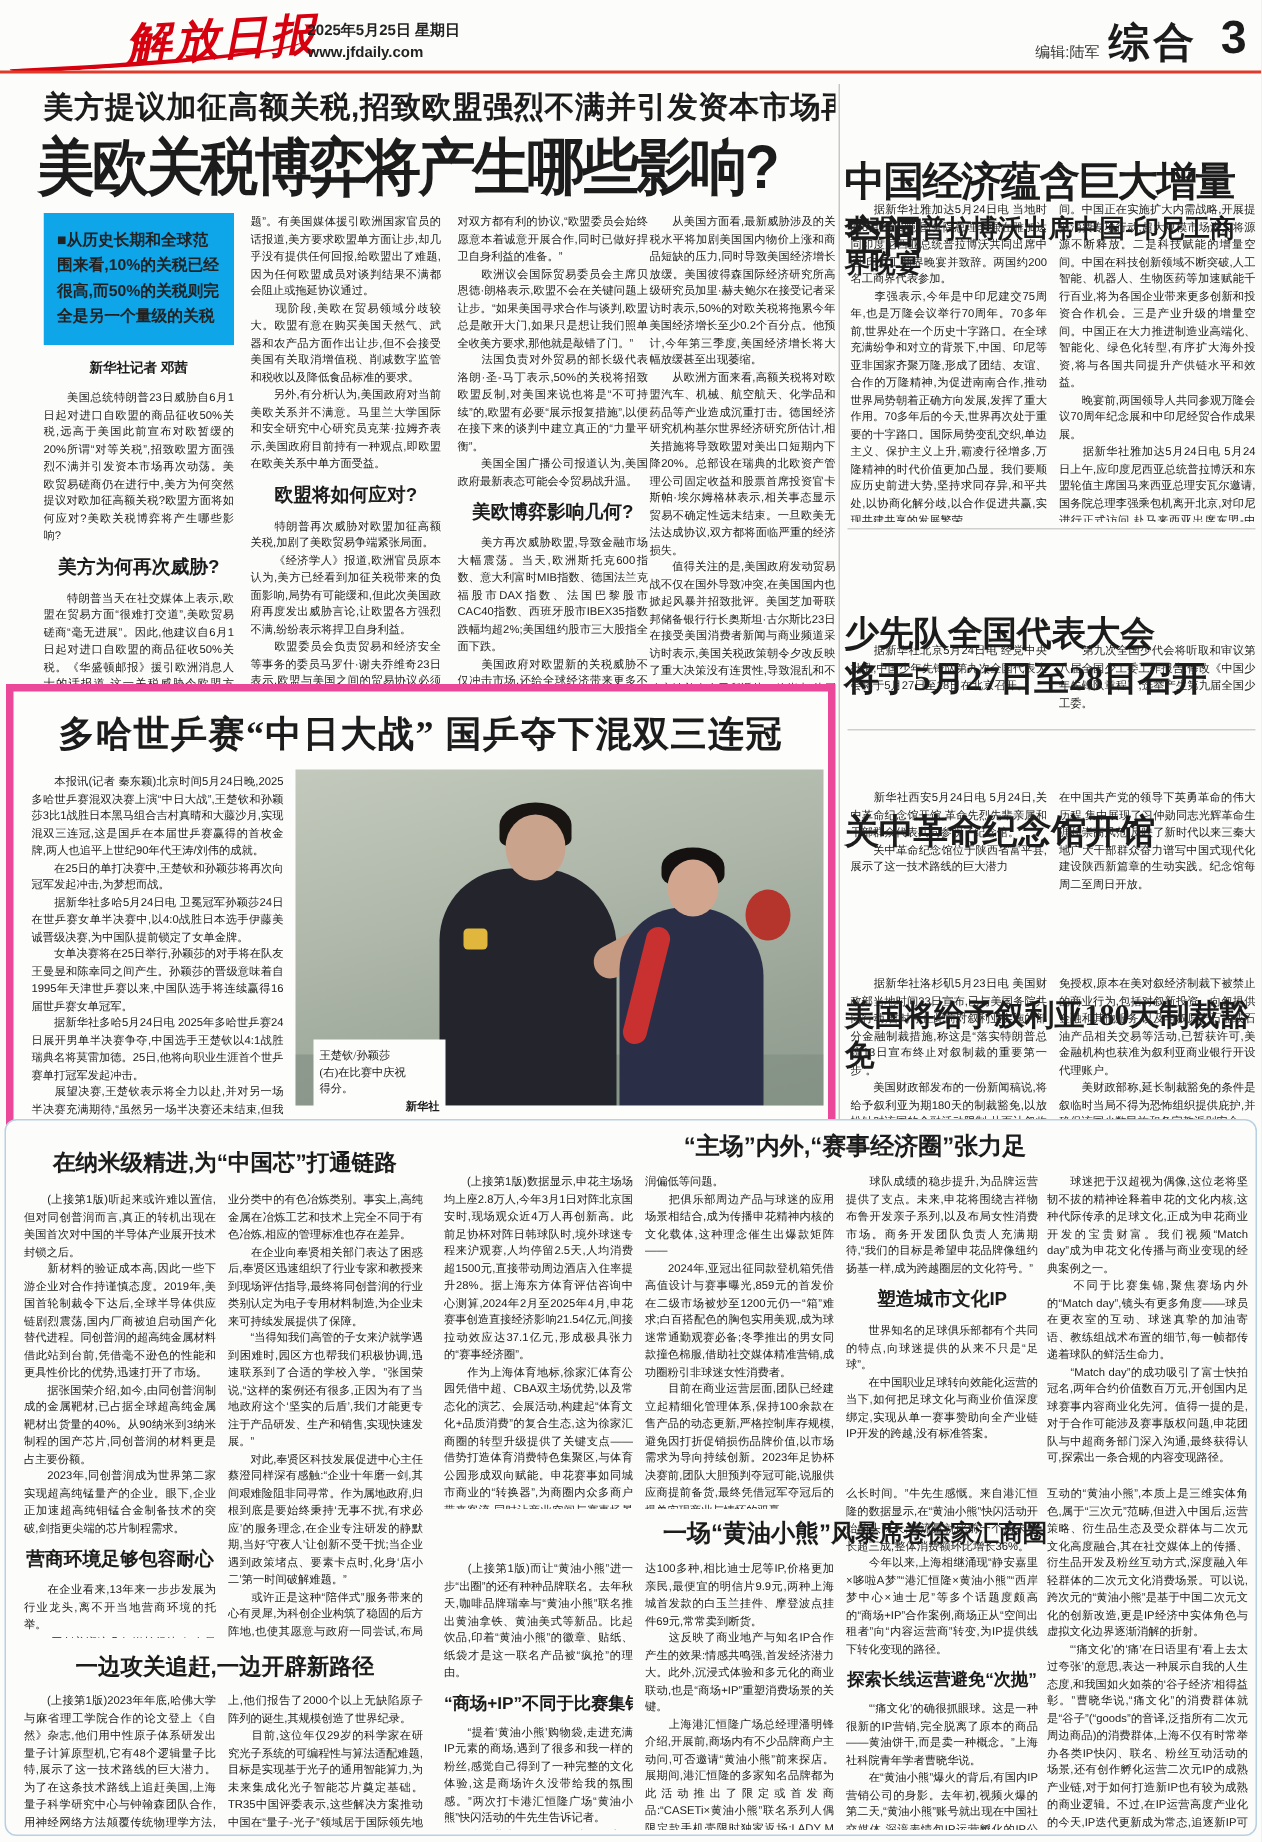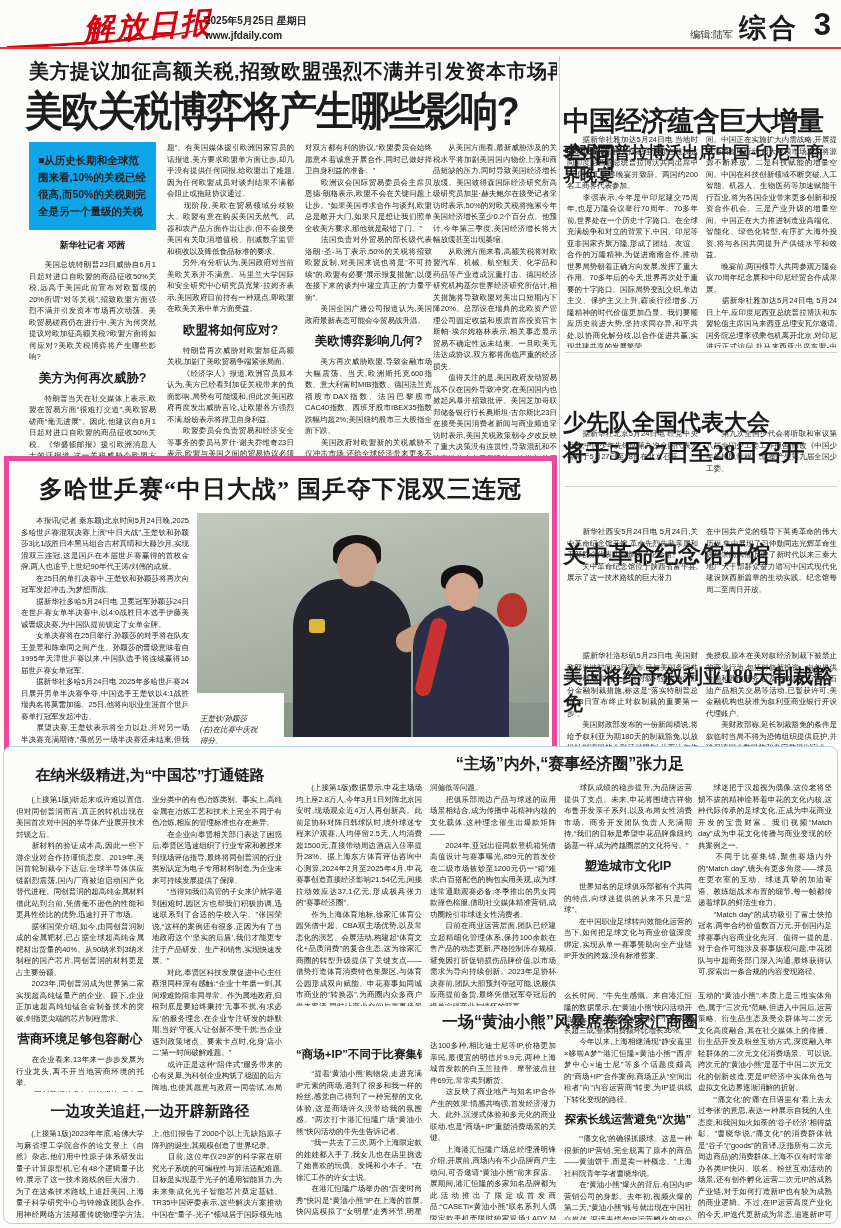--- a/index.html
+++ b/index.html
@@ -44,21 +44,21 @@
   .p1-body { position:absolute; left:96px; bottom:0; width:118px; height:158px; background:#23242c; border-radius:48px 52px 0 0; }
   .p1-head { position:absolute; left:140px; bottom:150px; width:40px; height:44px; background:#caa38c; border-radius:50%; }
   .p1-hair { position:absolute; left:136px; bottom:172px; width:48px; height:30px; background:#191513; border-radius:50% 50% 20% 20%; }
   .p1-arm { position:absolute; left:196px; bottom:96px; width:70px; height:22px; background:#c79a82; border-radius:12px; transform:rotate(-28deg); }
   .p2-body { position:absolute; left:216px; bottom:0; width:96px; height:132px; background:#2a2e47; border-radius:42px 46px 0 0; }
   .p2-stripe { position:absolute; left:226px; bottom:40px; width:16px; height:80px; background:#c8312f; transform:rotate(14deg); border-radius:8px; }
   .p2-head { position:absolute; left:248px; bottom:126px; width:34px; height:38px; background:#d2a68e; border-radius:50%; }
   .p2-hair { position:absolute; left:244px; bottom:146px; width:42px; height:26px; background:#141110; border-radius:50% 50% 30% 30%; }
   .paddle { position:absolute; left:300px; bottom:110px; width:30px; height:34px; background:#b5342c; border-radius:50%; }
   .badge { position:absolute; left:112px; bottom:104px; width:16px; height:14px; background:#e0b73c; border-radius:3px; }
-  .caption-box { position:absolute; left:187px; top:232px; width:88px; height:64px; background:#fdfdfc; padding:20px 4px 0 4px;font-style:italic; }
+  .caption-box { position:absolute; left:200px; top:232px; width:88px; height:64px; background:#fdfdfc; padding:5px 4px 0 4px; }
   .caption { font-size:7.5px; line-height:11px; font-family:"Liberation Serif", serif; white-space:pre-line; }
   .caption-credit { font-size:7.5px; font-weight:bold; text-align:right; margin-top:2px; }
   
   .bottom-box { position:absolute; left:3px; top:746px; width:835px; height:478px;
                 border:1px solid #b9d0e2; border-radius:8px; background:#fcfcfa; }
   .bot-headline { position:absolute; text-align:center; font-weight:bold; white-space:nowrap; overflow:hidden; }
 </style>
 </head>
 <body>
 
@@ -257,20 +257,21 @@
     <div class="col" style="left:698px; top:782px; width:134px; height:200px;">
       <div class="bt">　　球迷把于汉超视为偶像,这位老将坚韧不拔的精神诠释着申花的文化内核,这种代际传承的足球文化,正成为申花商业开发的宝贵财富。我们视频“Match day”成为申花文化传播与商业变现的经典案例之一。
 　　不同于比赛集锦,聚焦赛场内外的“Match day”,镜头有更多角度——球员在更衣室的互动、球迷真挚的加油寄语、教练组战术布置的细节,每一帧都传递着球队的鲜活生命力。
 　　“Match day”的成功吸引了富士快拍冠名,两年合约价值数百万元,开创国内足球赛事内容商业化先河。值得一提的是,对于合作可能涉及赛事版权问题,申花团队与中超商务部门深入沟通,最终获得认可,探索出一条合规的内容变现路径。</div>
     </div>
   </div>
 
   <div>
     <div class="bot-headline" style="left:410px; top:1012px; width:320px; font-size:16px;">一场“黄油小熊”风暴席卷徐家汇商圈</div>
     <div class="col" style="left:296px; top:1040px; width:126px; height:180px;">
+      <div class="bt">　　(上接第1版)而让“黄油小熊”进一步“出圈”的还有种种品牌联名。去年秋天,咖啡品牌瑞幸与“黄油小熊”联名推出黄油拿铁、黄油美式等新品。比起饮品,印着“黄油小熊”的徽章、贴纸、纸袋才是这一联名产品被“疯抢”的理由。</div>
       <div class="sh" style="font-size:11.5px;">“商场+IP”不同于比赛集锦</div>
       <div class="bt">　　“提着‘黄油小熊’购物袋,走进充满IP元素的商场,遇到了很多和我一样的粉丝,感觉自己得到了一种完整的文化体验,这是商场许久没带给我的氛围感。”两次打卡港汇恒隆广场“黄油小熊”快闪活动的牛先生告诉记者。
 　　“我一共去了三次,两个上海限定款的娃娃都入手了,我女儿也在店里挑选了她喜欢的玩偶、发绳和小本子。”在徐汇工作的许女士说。
 　　在港汇恒隆广场举办的“百变时尚秀”快闪是“黄油小熊”IP在上海的首展,快闪店模拟了“女明星”走秀环节,明星化妆间、偶像练习室等创意区域,让人仿佛置身于一场盛大的时尚派对。记者在现场发现,快闪店售卖的品类多</div>
     </div>
     <div class="col" style="left:430px; top:1040px; width:126px; height:180px;">
       <div class="bt">达100多种,相比迪士尼等IP,价格更加亲民,最便宜的明信片9.9元,两种上海城首发款的白玉兰挂件、摩登波点挂件69元,常常卖到断货。
 　　这反映了商业地产与知名IP合作产生的效果:情感共鸣强,首发经济潜力大。此外,沉浸式体验和多元化的商业联动,也是“商场+IP”重塑消费场景的关键。
 　　上海港汇恒隆广场总经理潘明锋介绍,开展前,商场内有不少品牌商户主动问,可否邀请“黄油小熊”前来探店。展期间,港汇恒隆的多家知名品牌都为此活动推出了限定或首发商品:“CASETi×黄油小熊”联名系列人偶限定款手机壳限时独家返场;LADY M的“春日绮梦”系列在此首发;Paul Lafayet推出新品“黄奶霜拿铁”。商场还同步推出外地游客消费满赠活动。
 　　“整个商场就像巨型的‘谷子店’,我逛完快闪店又去了其他有‘黄油小熊’联名商品的品牌店,还上楼吃了饭。如果不是有这个快闪活动,我不会在商场停留这</div>

